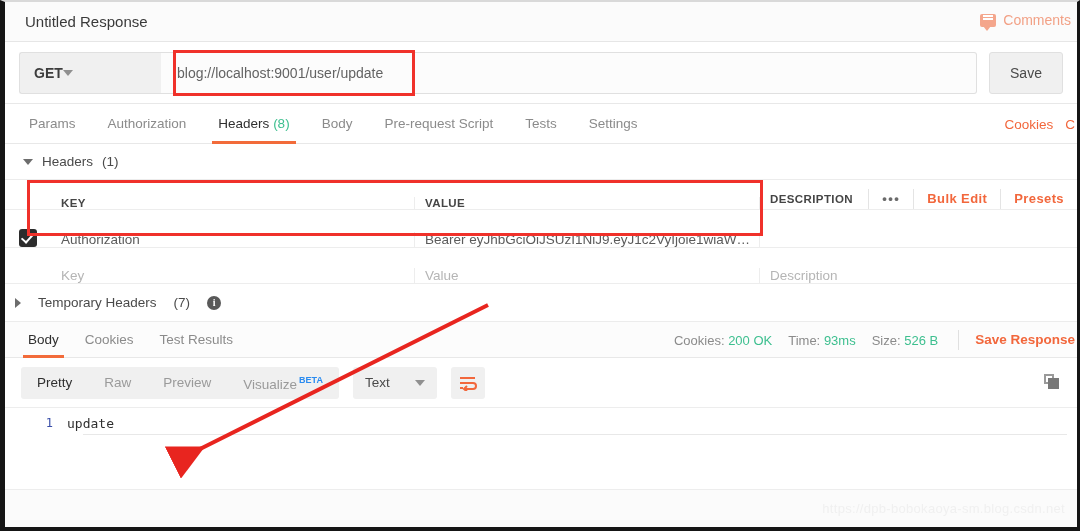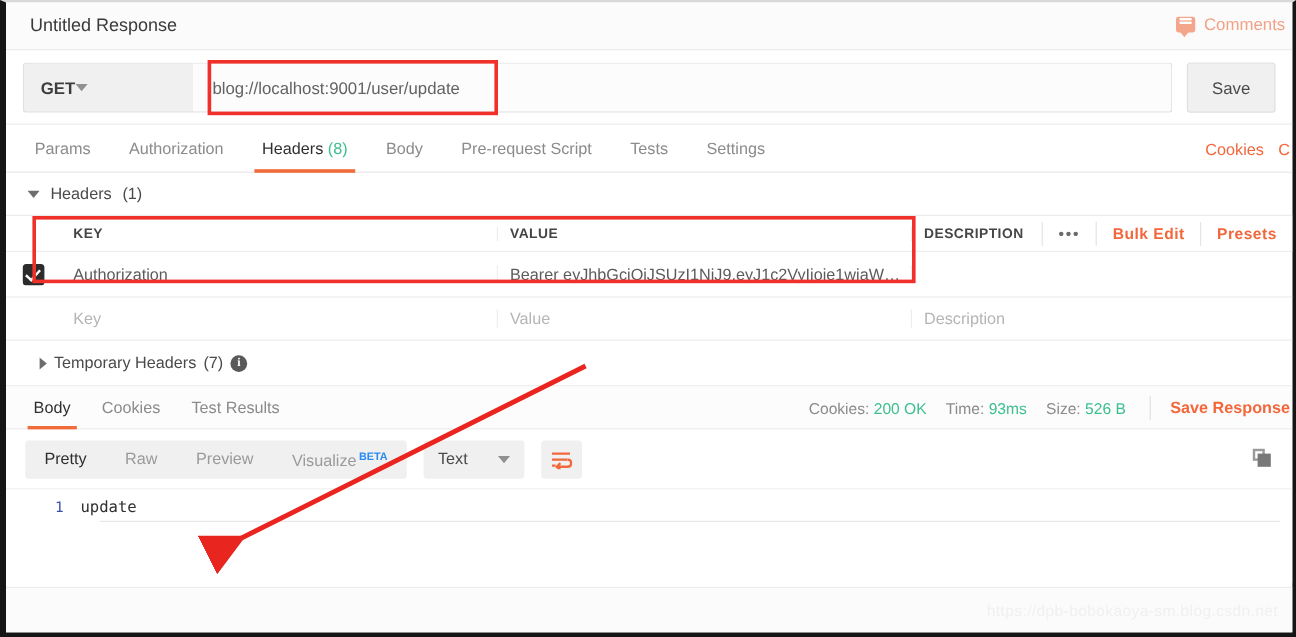--- a/index.html
+++ b/index.html
@@ -176,21 +176,21 @@
   }
   .tri-right {
     width: 0; height: 0;
     border-top: 5px solid transparent;
     border-bottom: 5px solid transparent;
     border-left: 6px solid #6d6d6d;
   }
 
   .tbl { position: relative; width: 100%; background: #fff; }
   .trow {
-    display: flex; align-items: center;
+    display: flex; align-items: flex-end;
     border-bottom: 1px solid #ededed;
     height: 32px;
   }
   .trow.head { height: 30px; background: #ffffff; }
   .trow.data { height: 38px; }
   .trow.blank { height: 36px; }
   .cell {
     display: flex; align-items: center;
     border-right: 1px solid #ededed;
     font-size: 13.5px;
@@ -230,21 +230,21 @@
   .row-highlight {
     position: absolute;
     left: 22px; top: 0px;
     width: 736px; height: 56px;
     border: 3px solid #f0312a;
     pointer-events: none; z-index: 5;
   }
 
   .temp-hdrs {
     height: 38px; display: flex; align-items: center;
-    padding-left: 28px; gap: 6px;
+    padding-left: 10px; gap: 17px;
     font-size: 13.5px; color: #4a4a4a;
     border-bottom: 1px solid #ececec;
     background: #ffffff;
   }
   .info-icon {
     width: 14px; height: 14px; border-radius: 50%;
     background: #595959; color: #fff;
     font-size: 10px; font-weight: bold;
     display: flex; align-items: center; justify-content: center;
     font-family: "Liberation Serif", serif;

